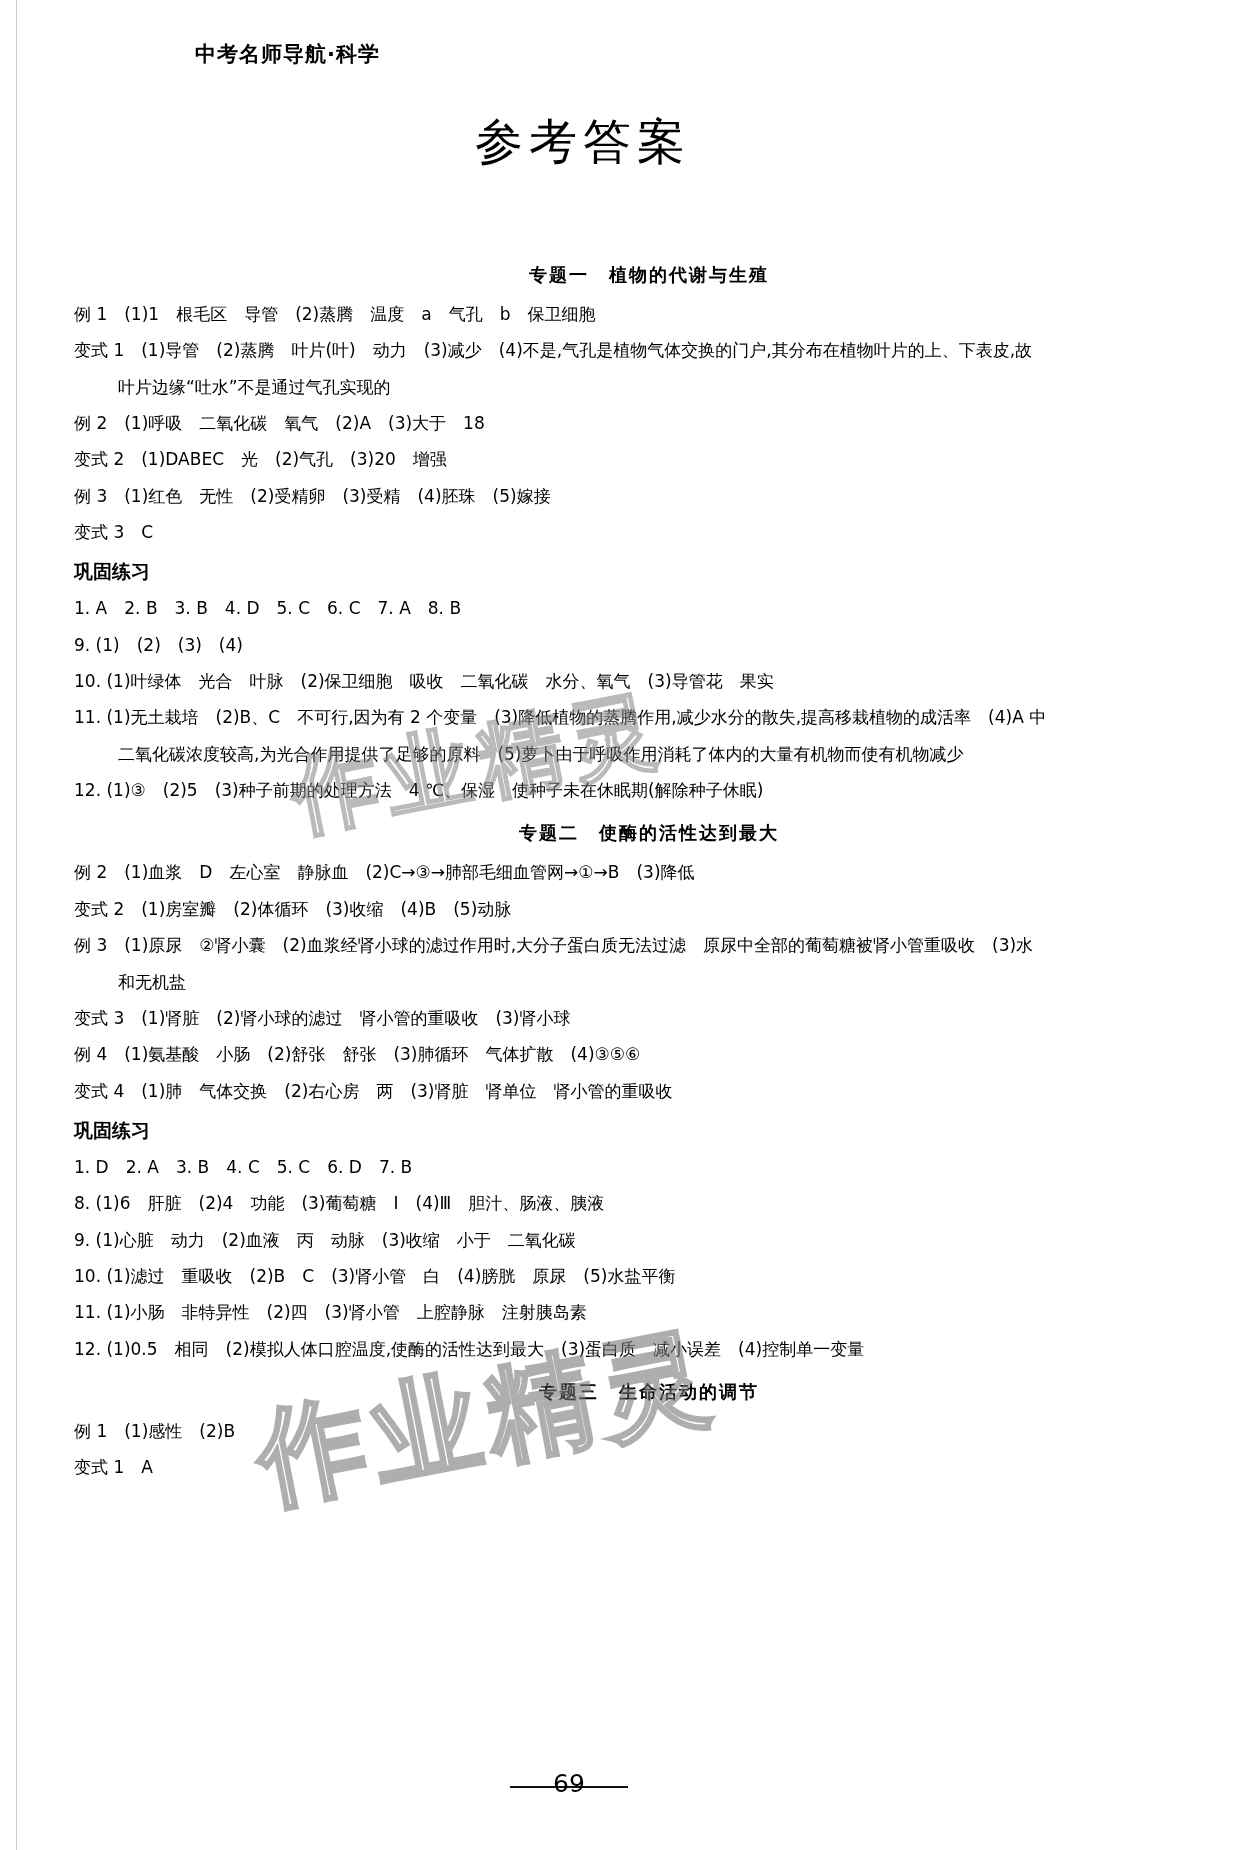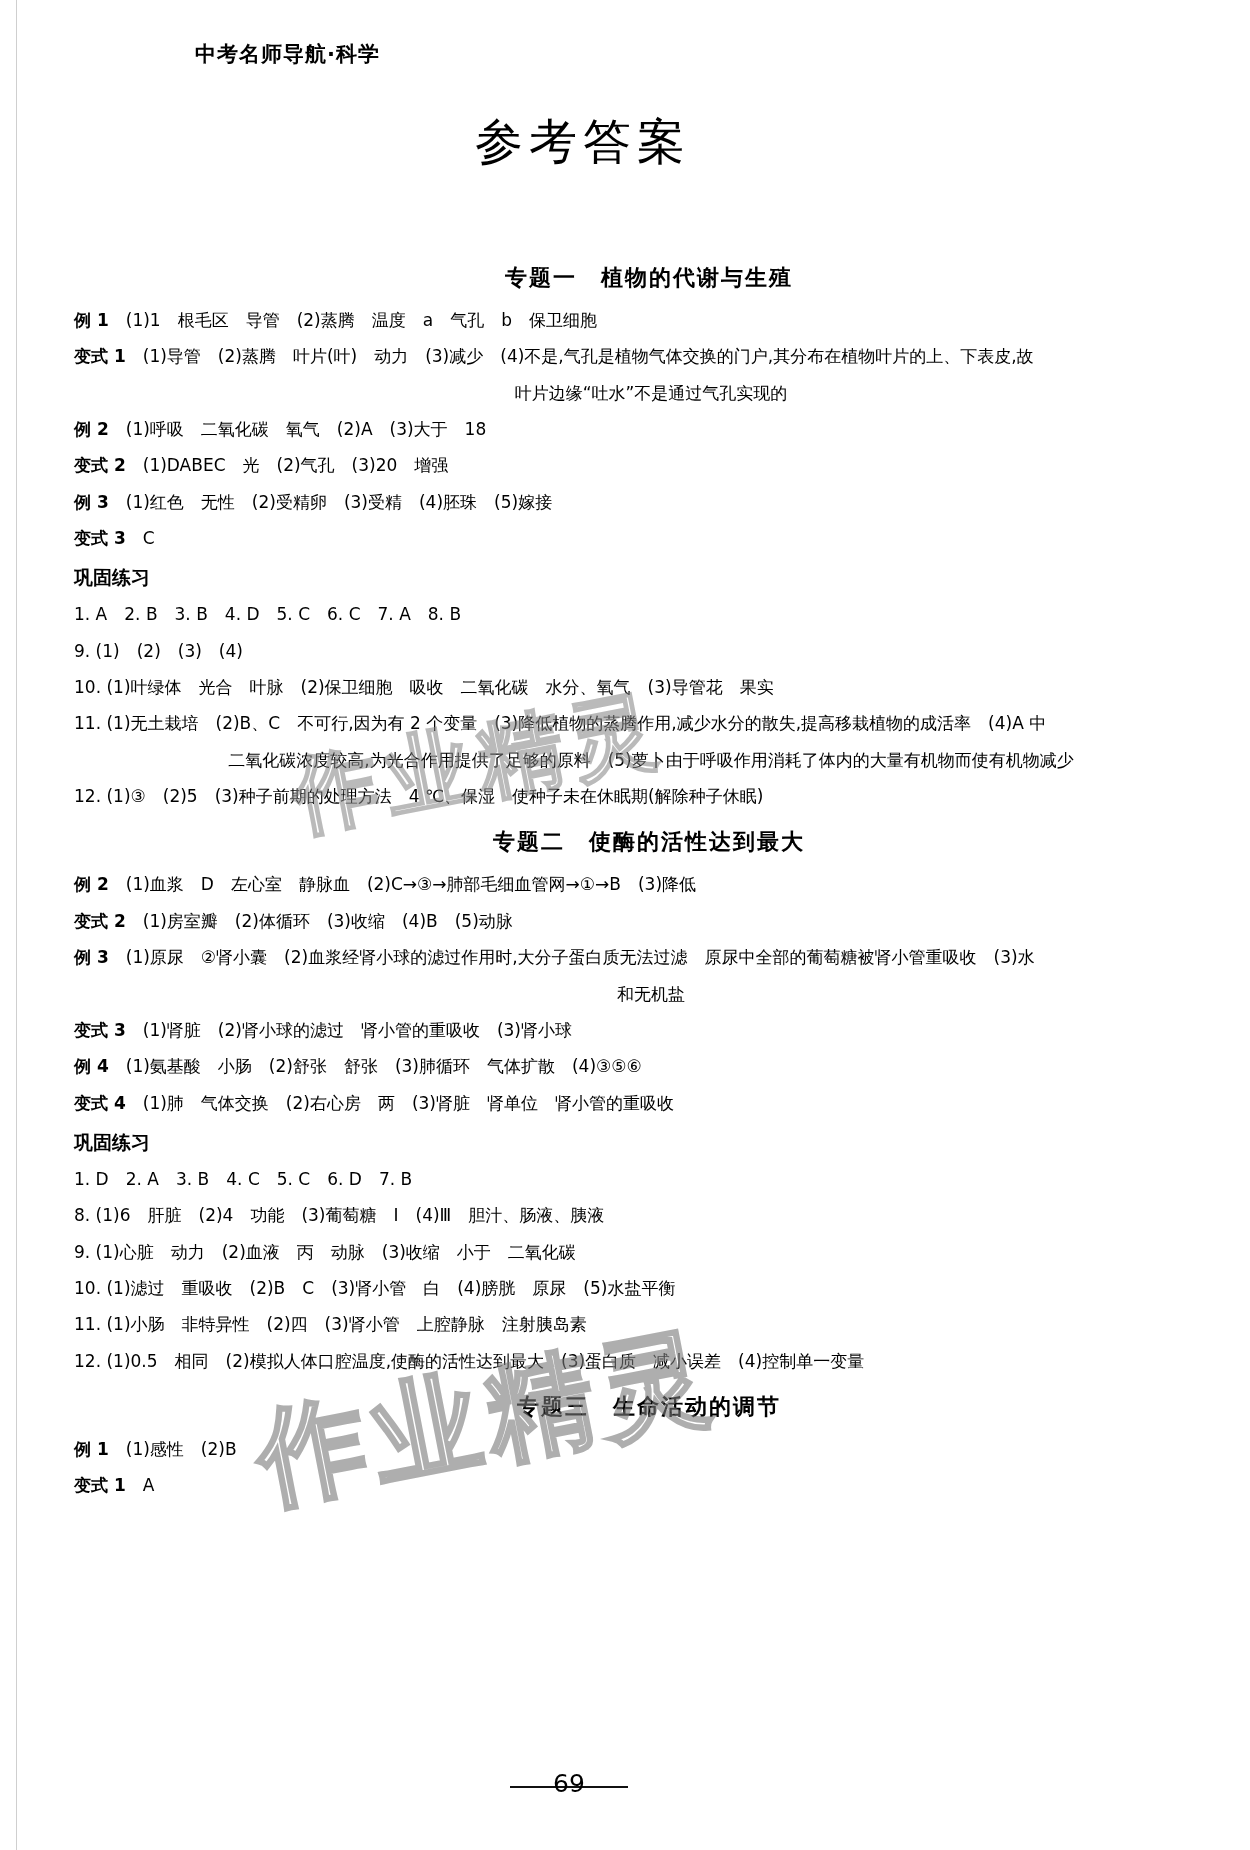--- a/index.html
+++ b/index.html
@@ -49,43 +49,42 @@
     font-family: "DejaVu Sans", sans-serif;
   }
   .content {
     position: absolute;
     left: 74px;
     top: 245px;
     width: 1110px;
   }
   .section-title {
     text-align: center;
-    font-size: 22px;
+    font-size: 18px;
     font-weight: bold;
     font-family: "DejaVu Sans", sans-serif;
     margin: 18px 0 14px 0;
     letter-spacing: 2px;
     padding-left: 40px;
   }
   .line {
     font-size: 17px;
     line-height: 1.55;
     margin: 0 0 10px 0;
     position: relative;
     padding-left: 0;
     font-family: "DejaVu Sans", sans-serif;
     white-space: pre-wrap;
   }
   .line .lbl {
-    font-weight: bold;
+    font-weight: normal;
     font-family: "DejaVu Sans", sans-serif;
   }
   .line.indent {
     padding-left: 44px;
-    text-align: center;
   }
   .sub-head {
     font-size: 19px;
     font-weight: bold;
     margin: 14px 0 10px 0;
     font-family: "DejaVu Sans", sans-serif;
   }
   .pagenum {
     position: absolute;
     left: 0;

